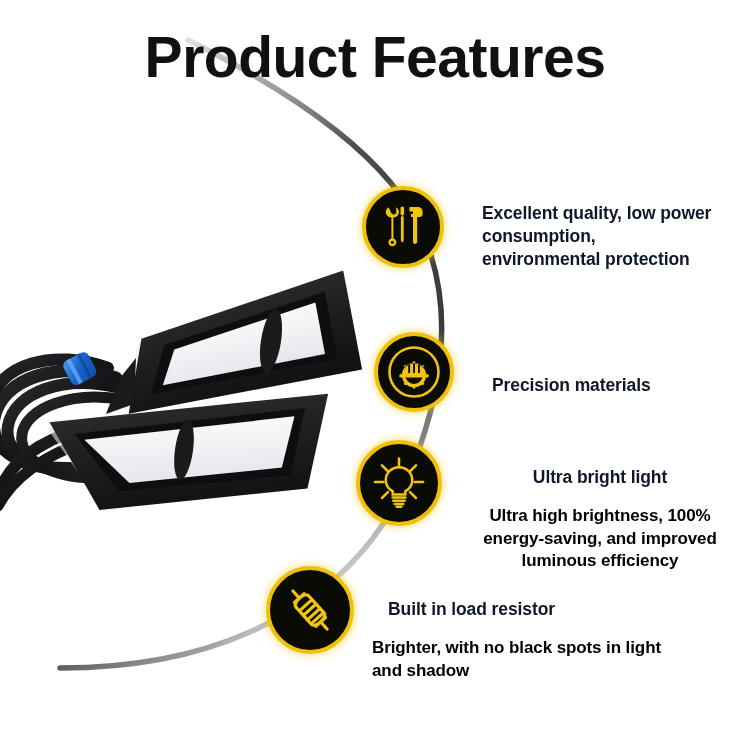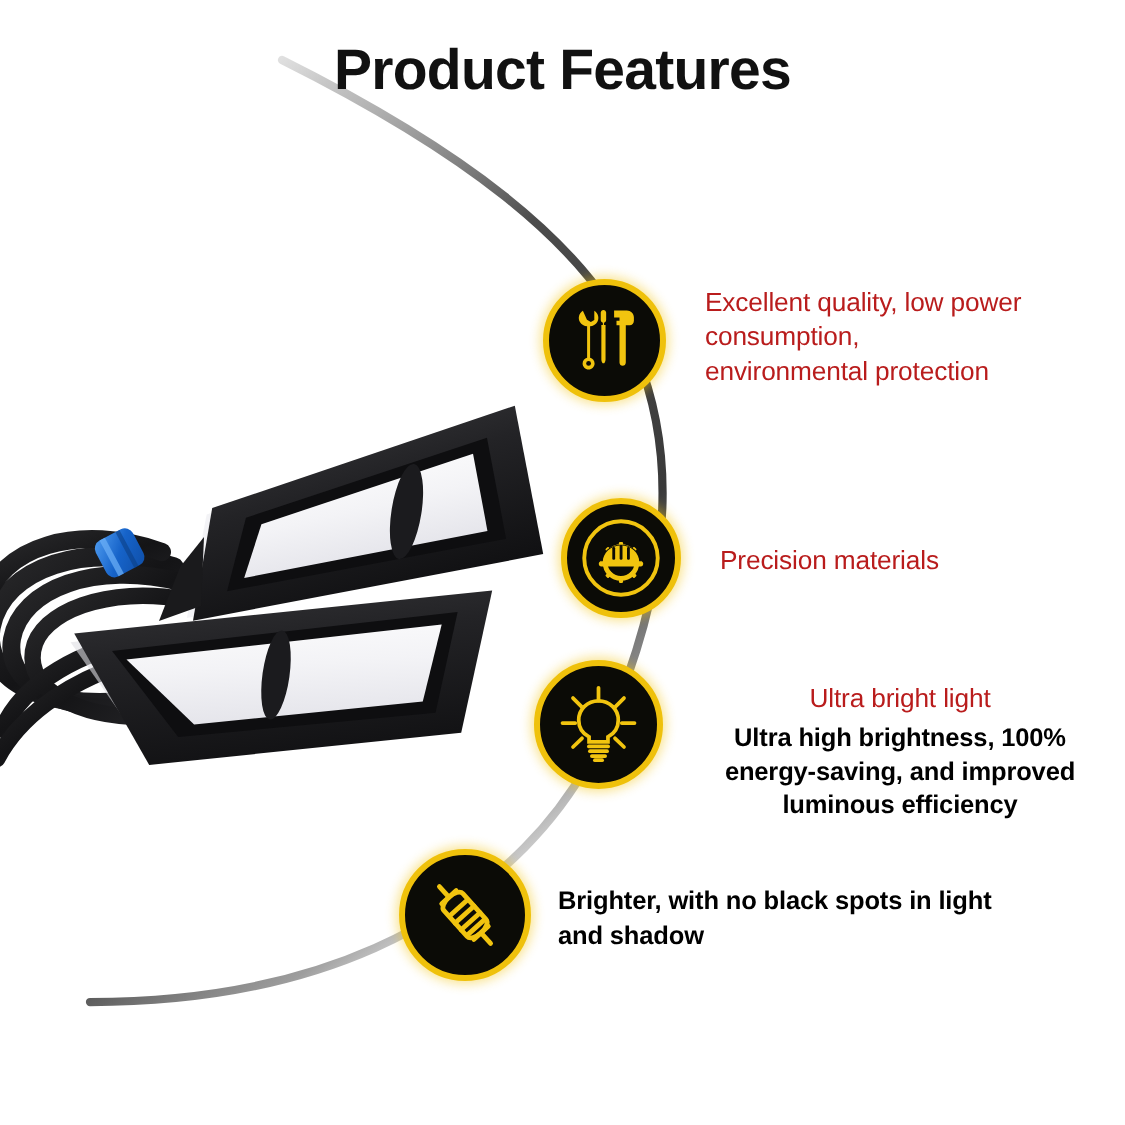--- a/index.html
+++ b/index.html
@@ -26,21 +26,21 @@
 
   
   #title {
     position: absolute;
     left: 0;
     top: 28px;
     width: 662px;
     text-align: center;
     padding-left: 88px;
     box-sizing: border-box;
-    font-size: 38px;
+    font-size: 57px;
     line-height: 1.05;
     font-weight: 700;
     letter-spacing: -0.5px;
     color: #111111;
     z-index: 8;
     white-space: nowrap;
   }
 
   
   #product {
@@ -84,25 +84,25 @@
     align-items: center;
     justify-content: center;
   }
   .badge svg { display: block; }
 
   .ftext {
     padding-top: 2px;
   }
   .fhead {
     font-size: 17.5px;
-    font-weight: 400;
-    color: #b91c1c;
+    font-weight: 700;
+    color: #0f172a;
     line-height: 1.32;
     letter-spacing: -0.1px;
-    margin: 4px;
+    margin: 16px;
     white-space: pre-line;
   }
   .fbody {
     font-size: 17px;
     font-weight: 600;
     color: #000000;
     line-height: 1.33;
     letter-spacing: -0.1px;
     margin: 2px 0 0 0;
     white-space: pre-line;
@@ -316,20 +316,21 @@
 
             <line x1="20.9" y1="22.6" x2="37.1" y2="22.6"></line>
             <line x1="20.5" y1="28.6" x2="37.5" y2="28.6"></line>
             <line x1="20.5" y1="34.6" x2="37.5" y2="34.6"></line>
             <line x1="20.9" y1="40.0" x2="37.1" y2="40.0"></line>
           </g>
         </g>
       </svg>
     </div>
     <div class="ftext">
+      <div class="fhead">Built in load resistor</div>
       <div class="fbody">Brighter, with no black spots in light
 and shadow</div>
     </div>
   </div>
 
   <div id="title">Product Features</div>
 
 </div>
 
 </body></html>

